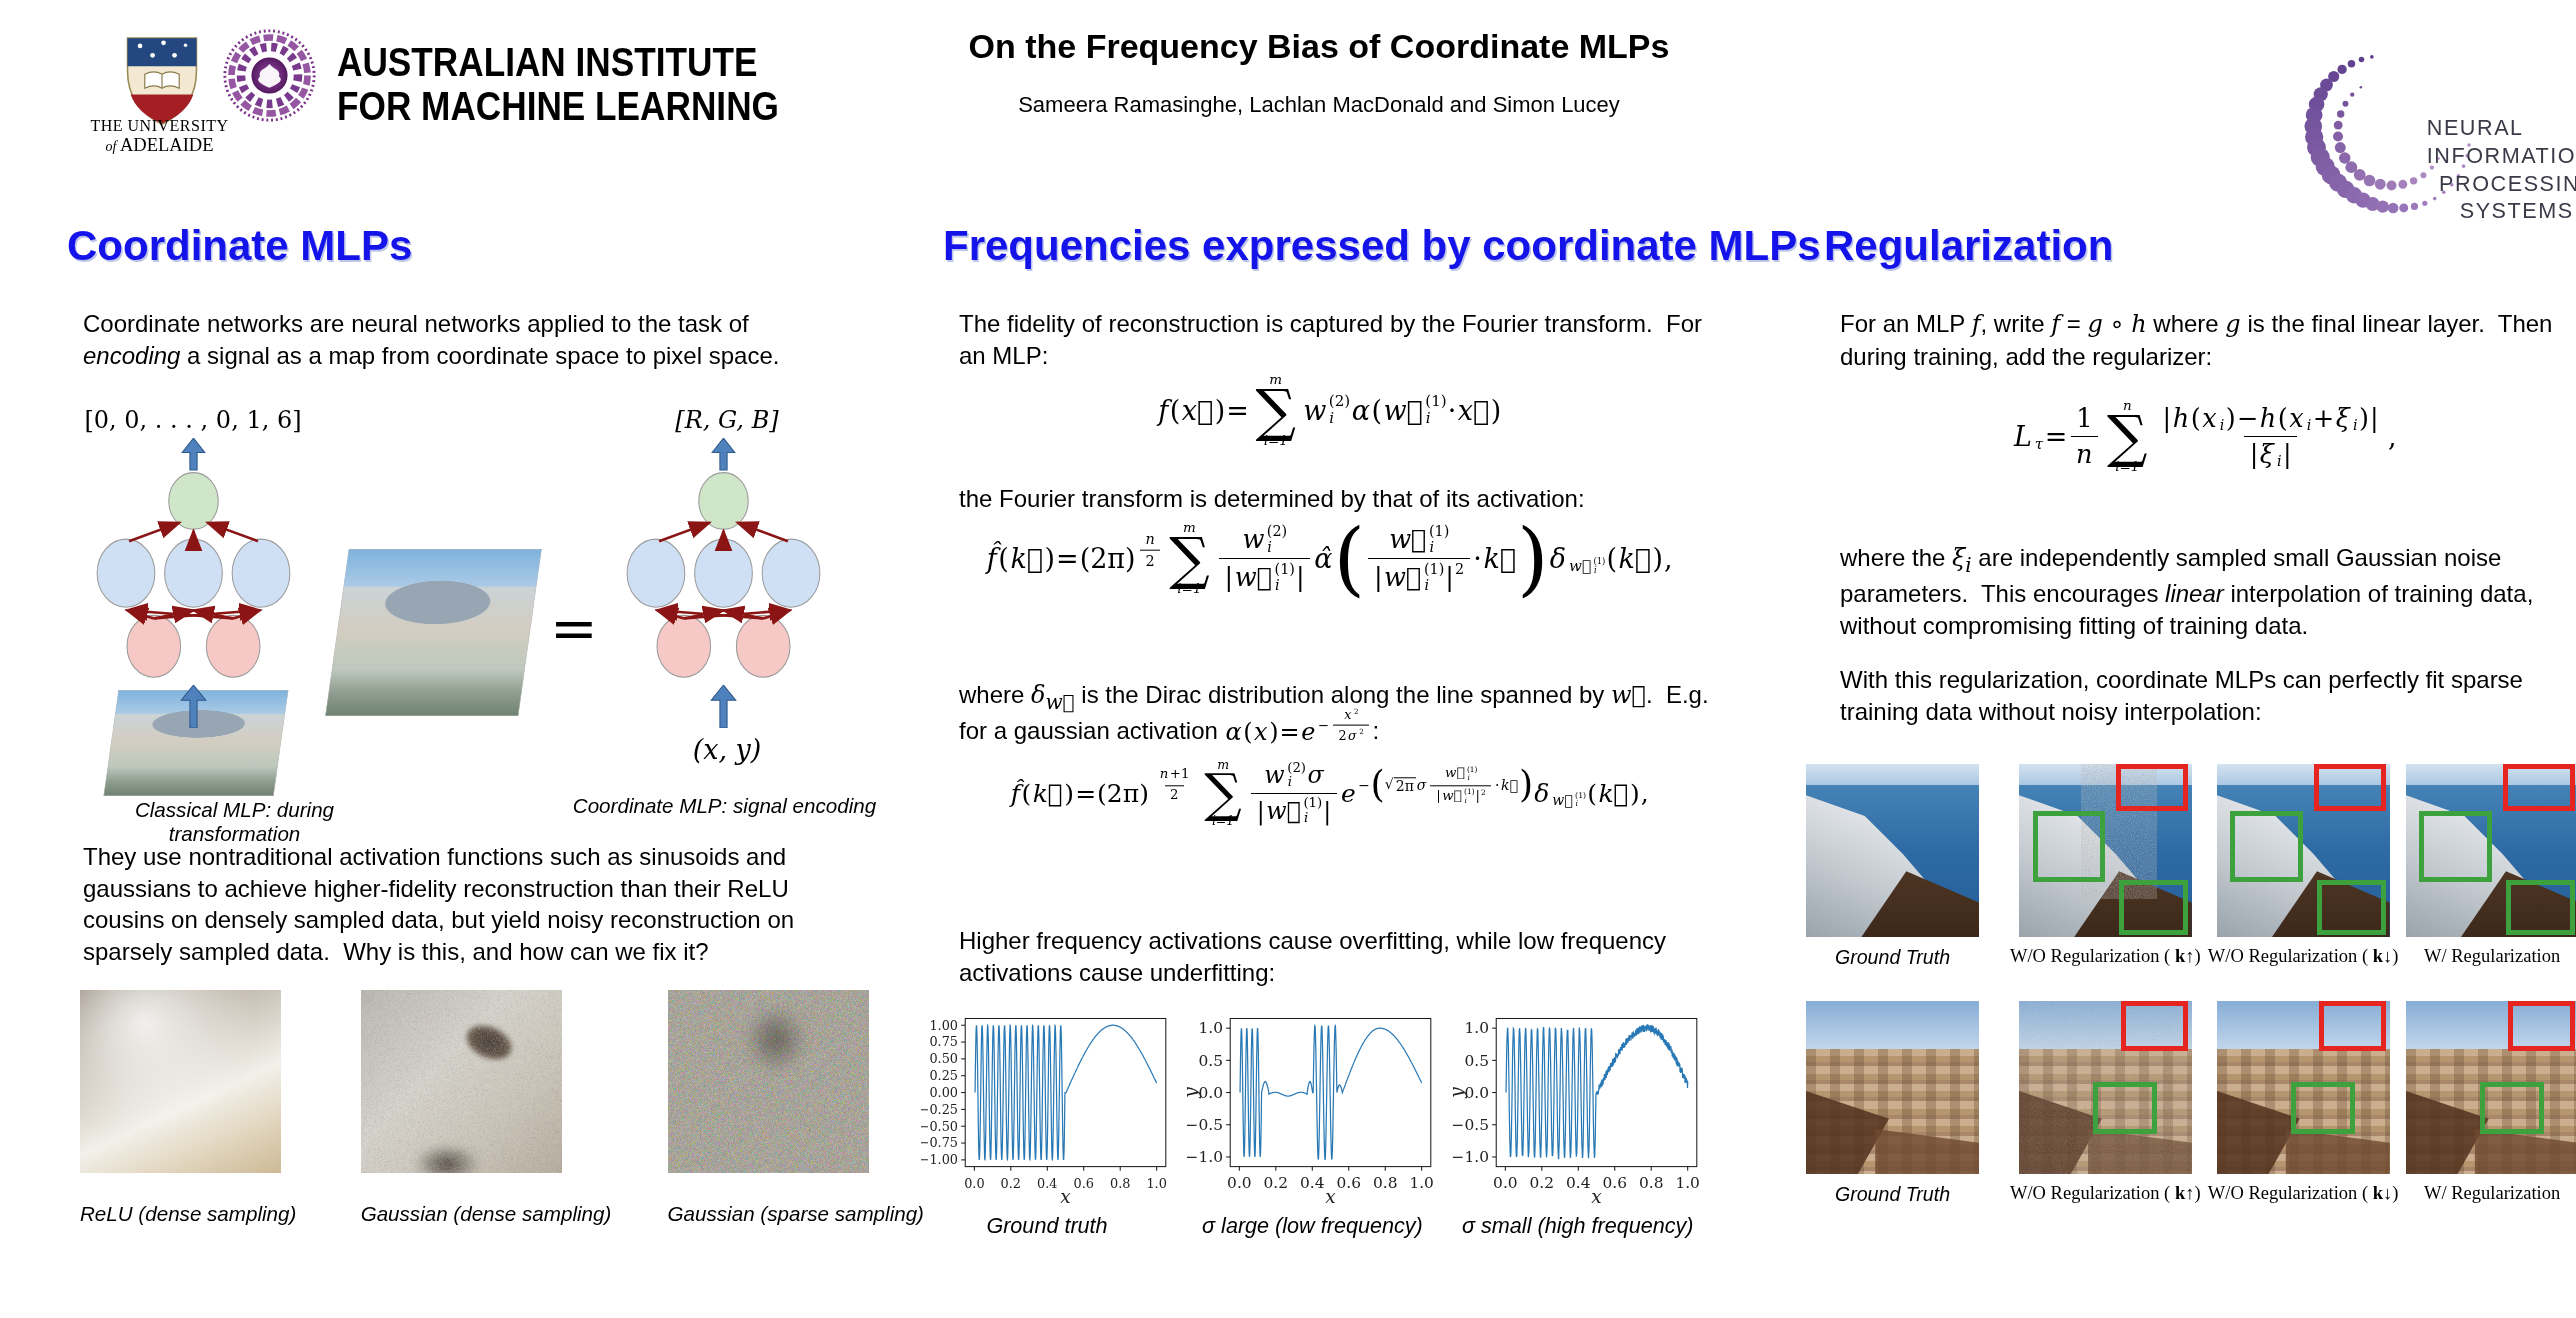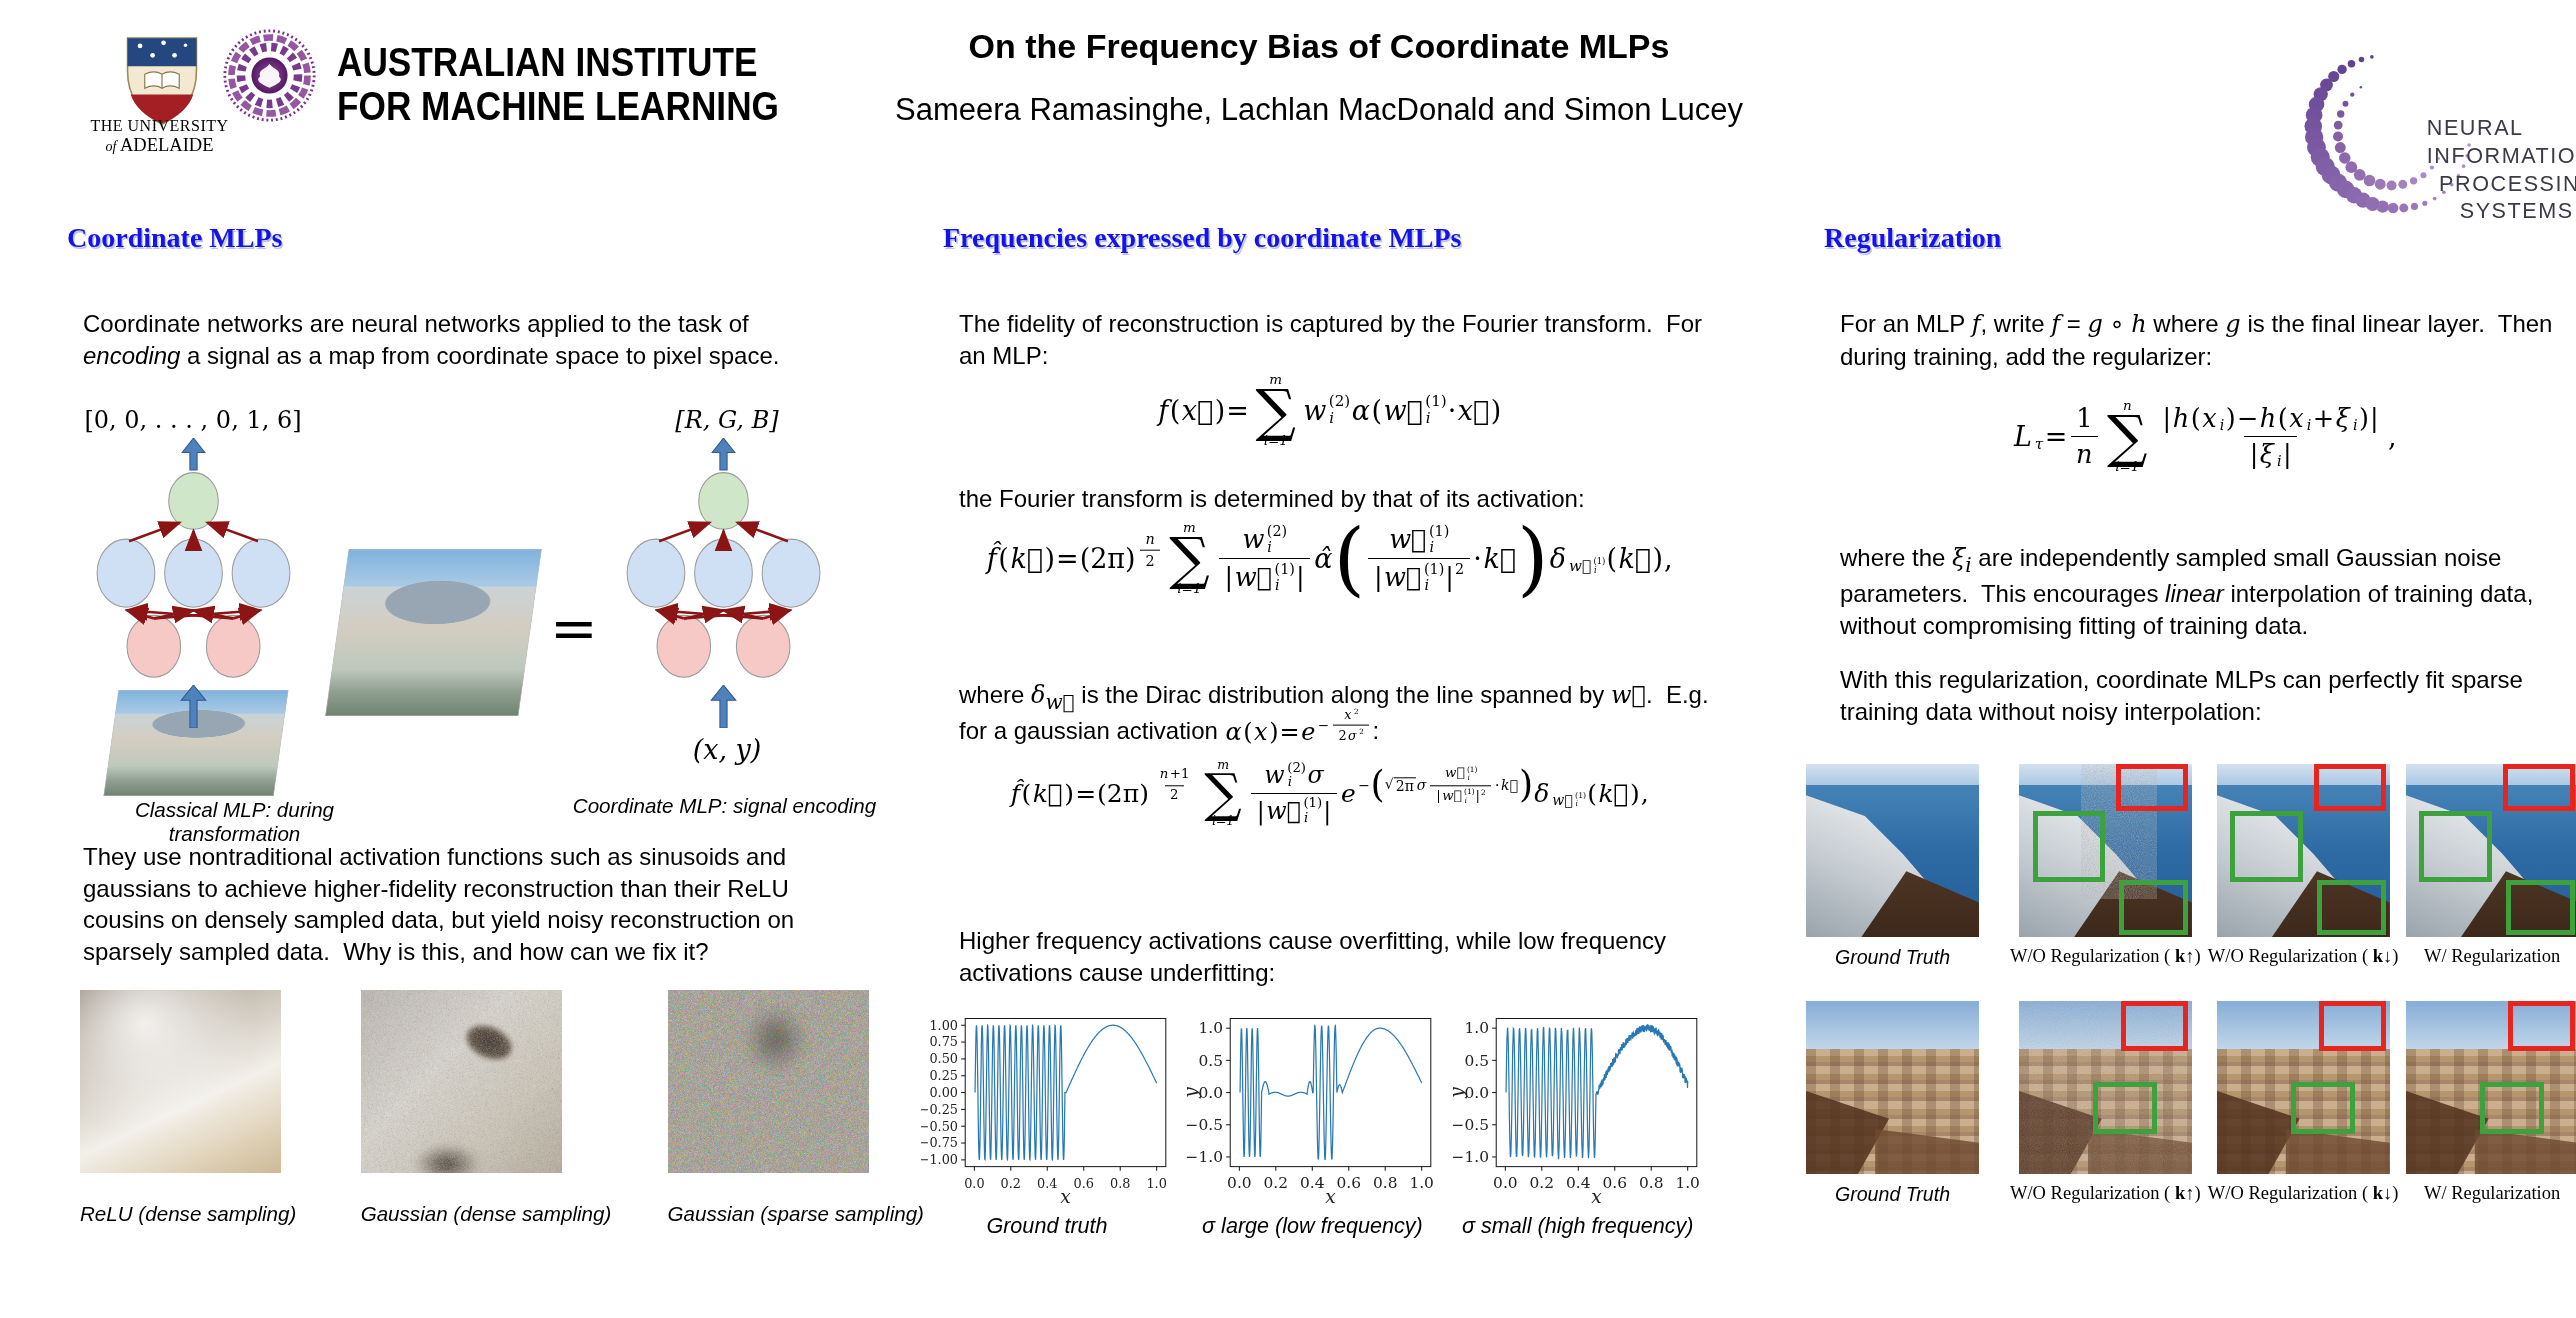--- a/index.html
+++ b/index.html
@@ -2,31 +2,31 @@
 <html style="--blue: #1414ea; --boxred: #e62420; --boxgreen: #3da23d;font-size:8.2px"><head>
 <meta charset="utf-8">
 <style>
   html,body{margin:0;padding:0;background:#ffffff;}
   .poster{position:relative;width:2638px;height:1319px;background:#ffffff;overflow:hidden;
           font-family:"Liberation Sans",sans-serif;color:#000;}
   .abs{position:absolute;}
 
   
   .title{left:567px;top:27px;width:1504px;text-align:center;font-size:34px;font-weight:700;}
-  .authors{left:567px;top:92px;width:1504px;text-align:center;font-size:31px;}
+  .authors{left:567px;top:92px;width:1504px;text-align:center;font-size:22px;}
   .affil{left:567px;top:135px;width:1504px;text-align:center;font-size:29px;font-style:italic;}
   .uoa-text{left:67px;top:117px;width:185px;text-align:center;font-family:"Liberation Serif",serif;line-height:1.15;}
   .uoa-text .l1{font-size:16px;letter-spacing:0.5px;}
   .uoa-text .l2{font-size:18.5px;}
   .uoa-text .of{font-style:italic;font-size:14px;}
   .aiml-title{left:337px;top:40px;}
   .aiml-title .inner{transform:scaleX(.88);transform-origin:left top;font-weight:700;font-size:40px;line-height:1.1;letter-spacing:0;}
 
   
-  .h2{font-size:28px;font-weight:700;color:var(--blue);text-shadow:1.5px 2.1px 0.5px rgba(90,110,200,.4);font-family:Liberation Serif, serif;}
+  .h2{font-size:42px;font-weight:700;color:var(--blue);text-shadow:1.5px 2.1px 0.5px rgba(90,110,200,.4);}
   .para{font-size:24px;line-height:1.32;margin-left:16px;}
   .m{font-family:"DejaVu Serif",serif;}
 
   
   .formula,.imath{font-family:"DejaVu Serif",serif;font-size:27px;}
   .formula{display:flex;justify-content:center;align-items:center;}
   .imath{display:inline-flex;align-items:center;vertical-align:middle;font-size:24px;}
   .mrow{display:inline-flex;align-items:center;}
   .mi{font-style:italic;padding:0 1px;}
   .mn{font-style:normal;padding:0 0.5px;}

